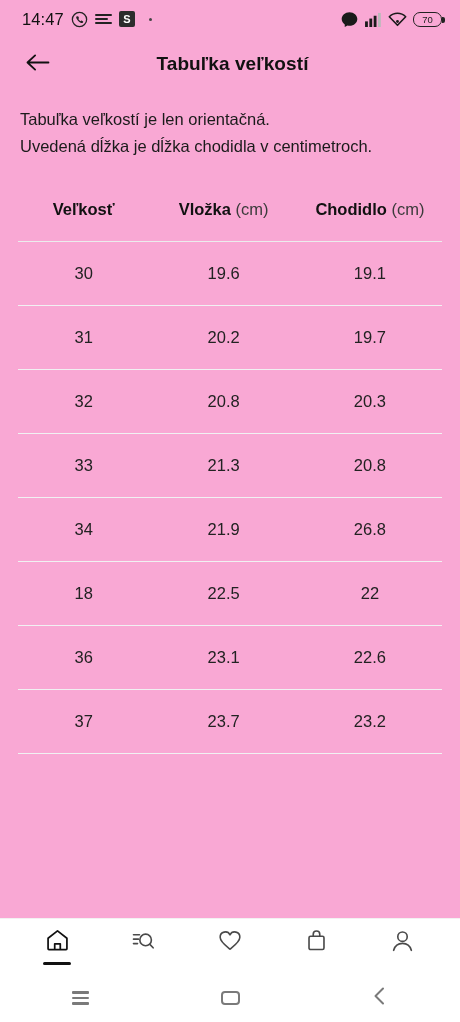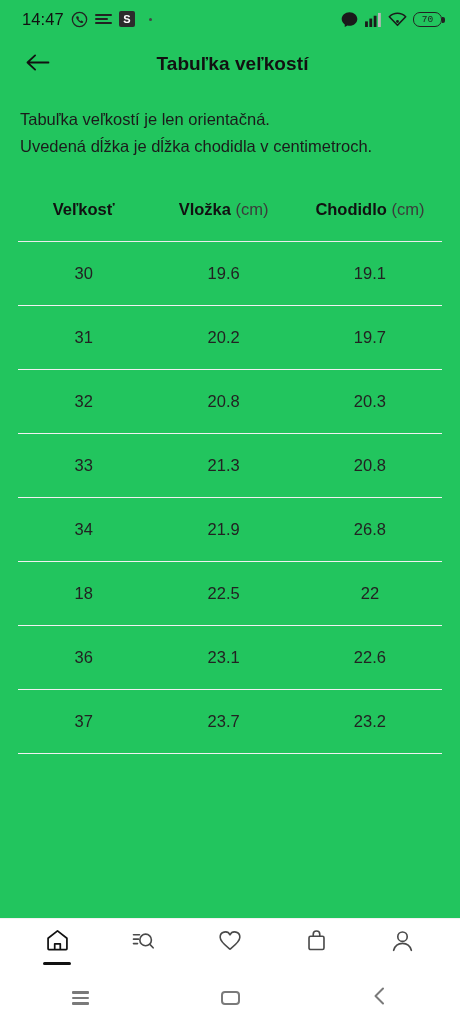--- a/index.html
+++ b/index.html
@@ -3,31 +3,31 @@
 <meta charset="utf-8">
 <style>
   * { margin:0; padding:0; box-sizing:border-box; }
   html, body {
     width:460px; height:1022px;
     background:#ffffff;
     font-family:"Liberation Sans", sans-serif;
     color:#1a1a1a;
     overflow:hidden;
   }
-  .screen { position:relative; width:460px; height:1022px; display:flex; flex-direction:column; background:#22c55e; }
+  .screen { position:relative; width:460px; height:1022px; display:flex; flex-direction:column; background:#f9a8d4; }
 
   
   .statusbar {
     height:38px; flex:0 0 38px;
     display:flex; align-items:center; justify-content:space-between;
     padding:0 18px 0 22px;
   }
   .sb-left { display:flex; align-items:center; gap:7px; }
   .sb-time { font-size:16.5px; font-weight:400; color:#111; letter-spacing:.1px; }
-  .sb-right { display:flex; align-items:center; gap:6px;font-family:Liberation Mono, monospace; }
+  .sb-right { display:flex; align-items:center; gap:6px; }
   .ic { display:inline-flex; align-items:center; justify-content:center; }
   .sq-badge {
     width:16px; height:16px; background:#2c2c2c; color:#fff;
     font-size:11px; font-weight:700; display:flex; align-items:center; justify-content:center;
     border-radius:2px;
   }
   .mini-logo {
     width:17px; height:13px; display:flex; flex-direction:column; justify-content:center; gap:1.5px;
   }
   .mini-logo i { display:block; height:2.5px; background:#222; border-radius:1px; }

